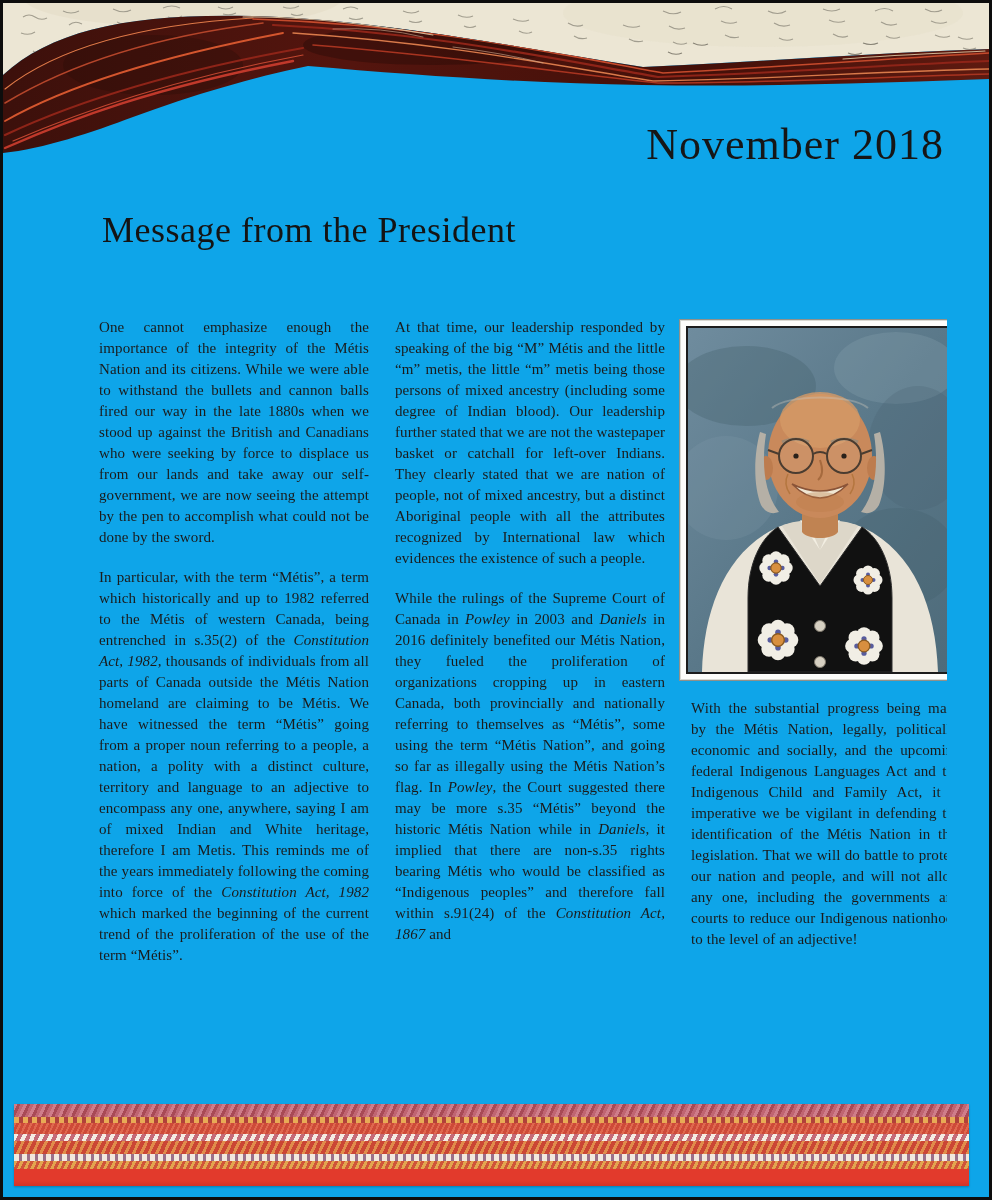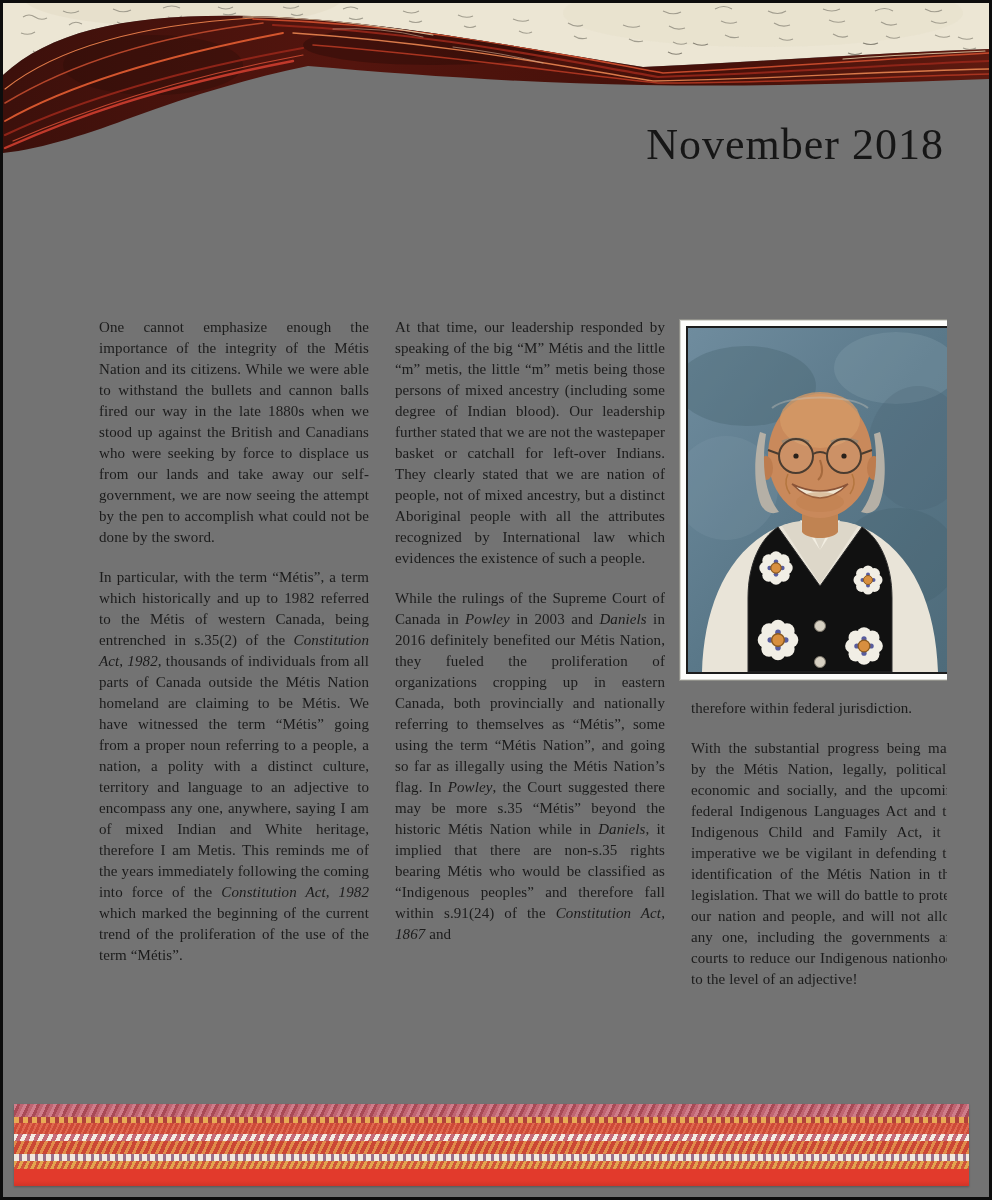--- a/index.html
+++ b/index.html
@@ -1,19 +1,19 @@
 <!DOCTYPE html>
 <html><head>
 <meta charset="utf-8">
 <style>
   html,body{margin:0;padding:0;background:#ffffff;}
   body{width:992px;height:1200px;font-family:"Liberation Serif","DejaVu Serif",serif;}
   .page{
     position:relative;width:992px;height:1200px;box-sizing:border-box;
-    border:3px solid #0d0d0d;background:#737373;overflow:hidden;
+    border:3px solid #0d0d0d;background:#0ea5e9;overflow:hidden;
   }
   
   .banner{position:absolute;top:0;left:0;width:986px;height:150px;}
   .banner svg{display:block;width:100%;height:100%;}
   
   .issue-date{
     position:absolute;top:116px;right:45px;
     font-size:44px;color:#161616;letter-spacing:1px;white-space:nowrap;
   }
   .page-title{
@@ -127,20 +127,21 @@
         <path d="M310,42 C460,54 560,70 655,80 C760,80 880,74 986,71" stroke="#a83420" stroke-width="1.6"></path>
         <path d="M240,14 C300,13 360,20 430,32" stroke="#d9c3a0" stroke-width="1.1" opacity="0.9"></path>
         <path d="M840,56 C890,52 940,50 982,48" stroke="#d9c3a0" stroke-width="1.1" opacity="0.9"></path>
         <path d="M330,26 Q380,24 420,34 M450,44 Q500,50 540,60" stroke="#caa98f" stroke-width="0.9" opacity="0.7"></path>
       </g>
     </svg>
   </div>
 
   <div class="issue-date">November 2018</div>
 
+  <h1 class="page-title">Message from the President</h1>
 
   <div class="columns">
     <div class="col">
         <p class="body-para"><span>One cannot emphasize enough the importance of the integrity of the Métis Nation and its citizens. While we were able to withstand the bullets and cannon balls fired our way in the late 1880s when we stood up against the British and Canadians who were seeking by force to displace us from our lands and take away our self-government, we are now seeing the attempt by the pen to accomplish what could not be done by the sword.</span></p>
         <p class="body-para"><span>In particular, with the term “Métis”, a term which historically and up to 1982 referred to the Métis of western Canada, being entrenched in s.35(2) of the </span><i>Constitution Act, 1982</i><span>, thousands of individuals from all parts of Canada outside the Métis Nation homeland are claiming to be Métis. We have witnessed the term “Métis” going from a proper noun referring to a people, a nation, a polity with a distinct culture, territory and language to an adjective to encompass any one, anywhere, saying I am of mixed Indian and White heritage, therefore I am Metis.  This reminds me of the years immediately following the coming into force of the </span><i>Constitution Act, 1982</i><span> which marked the beginning of the current trend of the proliferation of the use of the term “Métis”.</span></p>
       </div>
     <div class="col">
         <p class="body-para"><span>At that time, our leadership responded by speaking of the big “M” Métis and the little “m” metis, the little “m” metis being those persons of mixed ancestry (including some degree of Indian blood).  Our leadership further stated that we are not the wastepaper basket or catchall for left-over Indians.  They clearly stated that we are nation of people, not of mixed ancestry, but a distinct Aboriginal people with all the attributes recognized by International law which evidences the existence of such a people.</span></p>
         <p class="body-para"><span>While the rulings of the Supreme Court of Canada  in </span><i>Powley</i><span> in 2003 and </span><i>Daniels</i><span> in 2016 definitely benefited our Métis Nation, they fueled the proliferation of organizations cropping up in eastern Canada, both provincially and nationally referring to themselves as “Métis”, some using the term “Métis Nation”, and going so far as illegally using the Métis Nation’s flag. In </span><i>Powley</i><span>, the Court suggested there may be more s.35 “Métis” beyond the historic Métis Nation while in </span><i>Daniels</i><span>, it implied that there are non-s.35 rights bearing Métis who would be classified as “Indigenous peoples” and therefore fall within s.91(24) of the </span><i>Constitution Act, 1867</i><span> and</span></p>
       </div>
@@ -220,21 +221,20 @@
             <use href="#flower" transform="translate(180,252) scale(1.0)"></use>
             <use href="#flower" transform="translate(90,312) scale(1.4)"></use>
             <use href="#flower" transform="translate(176,318) scale(1.3)"></use>
 
             <circle cx="132" cy="298" r="5.5" fill="#d6d0c2" stroke="#7e786c" stroke-width="1"></circle>
             <circle cx="132" cy="334" r="5.5" fill="#d6d0c2" stroke="#7e786c" stroke-width="1"></circle>
           </svg>
         </div>
       </div>
       <div>
-          <p class="body-para"><span>therefore within federal jurisdiction.</span></p>
           <p class="body-para"><span>With the substantial progress being made by the Métis Nation, legally, politically, economic and socially, and the upcoming federal Indigenous Languages Act and the Indigenous Child and Family Act, it is imperative we be vigilant in defending the identification of the Métis Nation in that legislation. That we will do battle to protect our nation and people, and will not allow any one, including the governments and courts to reduce our Indigenous nationhood to the level of an adjective!</span></p>
         </div>
     </div>
   </div>
 
   <div class="sash-band">
     <div class="row r1"></div>
     <div class="row r2"></div>
     <div class="row r3"></div>
     <div class="row r4"></div>

